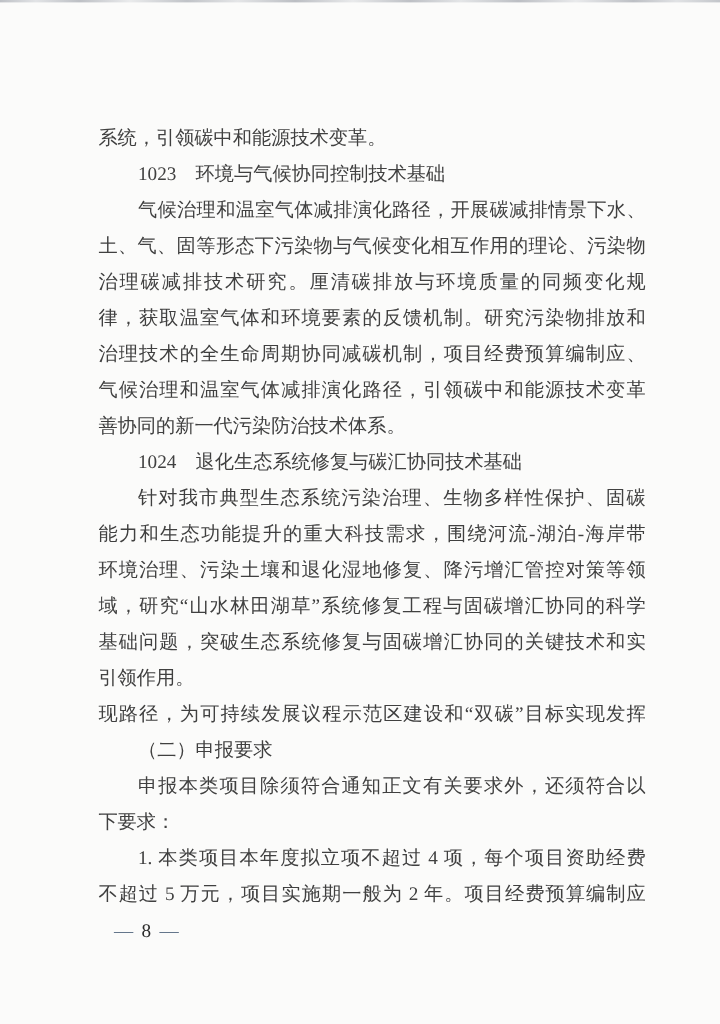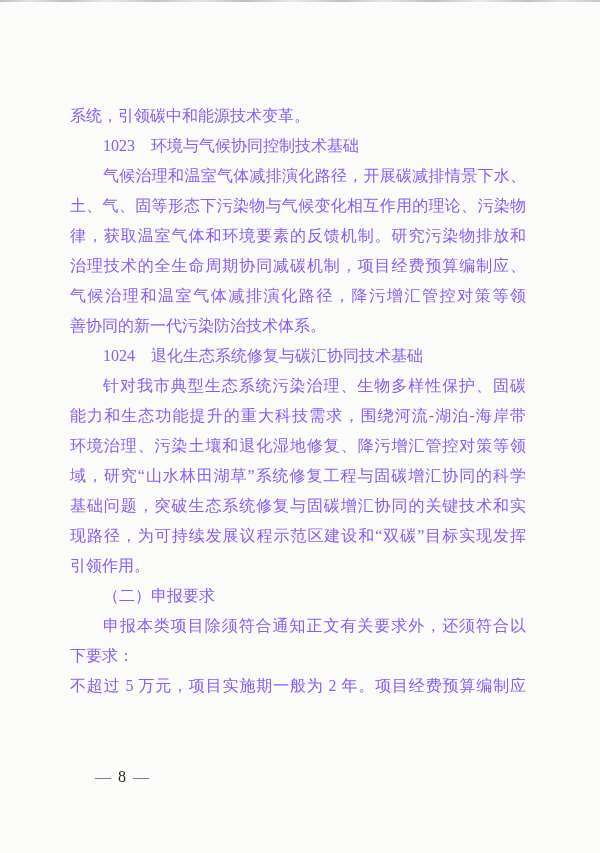--- a/index.html
+++ b/index.html
@@ -21,26 +21,26 @@
     width: 600px; height: 2px;
     background: linear-gradient(90deg,
       #8a8f99 0%, #cdd0d5 5%, #8a8f99 11%, #dcdee1 18%,
       #90959e 26%, #d2d4d8 33%, #878c96 41%, #dadcdf 49%,
       #8b909a 57%, #d1d4d8 64%, #888d97 72%, #dadce0 80%,
       #8a8f99 88%, #cbced3 94%, #959aa3 100%);
     opacity: .55;
   }
   .doc {
     position: absolute;
-    left: 70px;
+    left: 82px;
     top: 101px;
     width: 456px;
     font-size: 16px;
     line-height: 30px;
-    color: #8b5cf6;
+    color: #404040;
   }
   .ln { height: 30px; overflow: hidden; }
   .j { text-align: justify; text-align-last: justify; }
   .end { text-align: left; }
   .ind { text-indent: 33px; }
   .hd { font-weight: normal; }
   .footer {
     position: absolute;
     left: 88px;
     top: 762px;
@@ -59,33 +59,35 @@
 </head>
 <body>
 
 <div class="scan-edge"></div>
 
 <div class="doc">
   <div class="ln end">系统，引领碳中和能源技术变革。</div>
   <div class="ln hd ind">1023　环境与气候协同控制技术基础</div>
   <div class="ln j ind">气候治理和温室气体减排演化路径，开展碳减排情景下水、</div>
   <div class="ln j">土、气、固等形态下污染物与气候变化相互作用的理论、污染物</div>
+  <div class="ln j">治理碳减排技术研究。厘清碳排放与环境质量的同频变化规</div>
   <div class="ln j">律，获取温室气体和环境要素的反馈机制。研究污染物排放和</div>
   <div class="ln j">治理技术的全生命周期协同减碳机制，项目经费预算编制应、</div>
-  <div class="ln j">气候治理和温室气体减排演化路径，降污增汇管控对策等领</div>
+  <div class="ln j">气候治理和温室气体减排演化路径，引领碳中和能源技术变革</div>
   <div class="ln end">善协同的新一代污染防治技术体系。</div>
   <div class="ln hd ind">1024　退化生态系统修复与碳汇协同技术基础</div>
   <div class="ln j ind">针对我市典型生态系统污染治理、生物多样性保护、固碳</div>
   <div class="ln j">能力和生态功能提升的重大科技需求，围绕河流-湖泊-海岸带</div>
   <div class="ln j">环境治理、污染土壤和退化湿地修复、降污增汇管控对策等领</div>
   <div class="ln j">域，研究“山水林田湖草”系统修复工程与固碳增汇协同的科学</div>
   <div class="ln j">基础问题，突破生态系统修复与固碳增汇协同的关键技术和实</div>
+  <div class="ln end">引领作用。</div>
   <div class="ln j">现路径，为可持续发展议程示范区建设和“双碳”目标实现发挥</div>
-  <div class="ln end">引领作用。</div>
   <div class="ln hd ind">（二）申报要求</div>
   <div class="ln j ind">申报本类项目除须符合通知正文有关要求外，还须符合以</div>
   <div class="ln end">下要求：</div>
+  <div class="ln j ind">1. 本类项目本年度拟立项不超过 4 项，每个项目资助经费</div>
   <div class="ln j">不超过 5 万元，项目实施期一般为 2 年。项目经费预算编制应</div>
 </div>
 
 <div class="footer">
   <span class="dash">—</span><span class="num">8</span><span class="dash">—</span>
 </div>
 
 </body></html>

